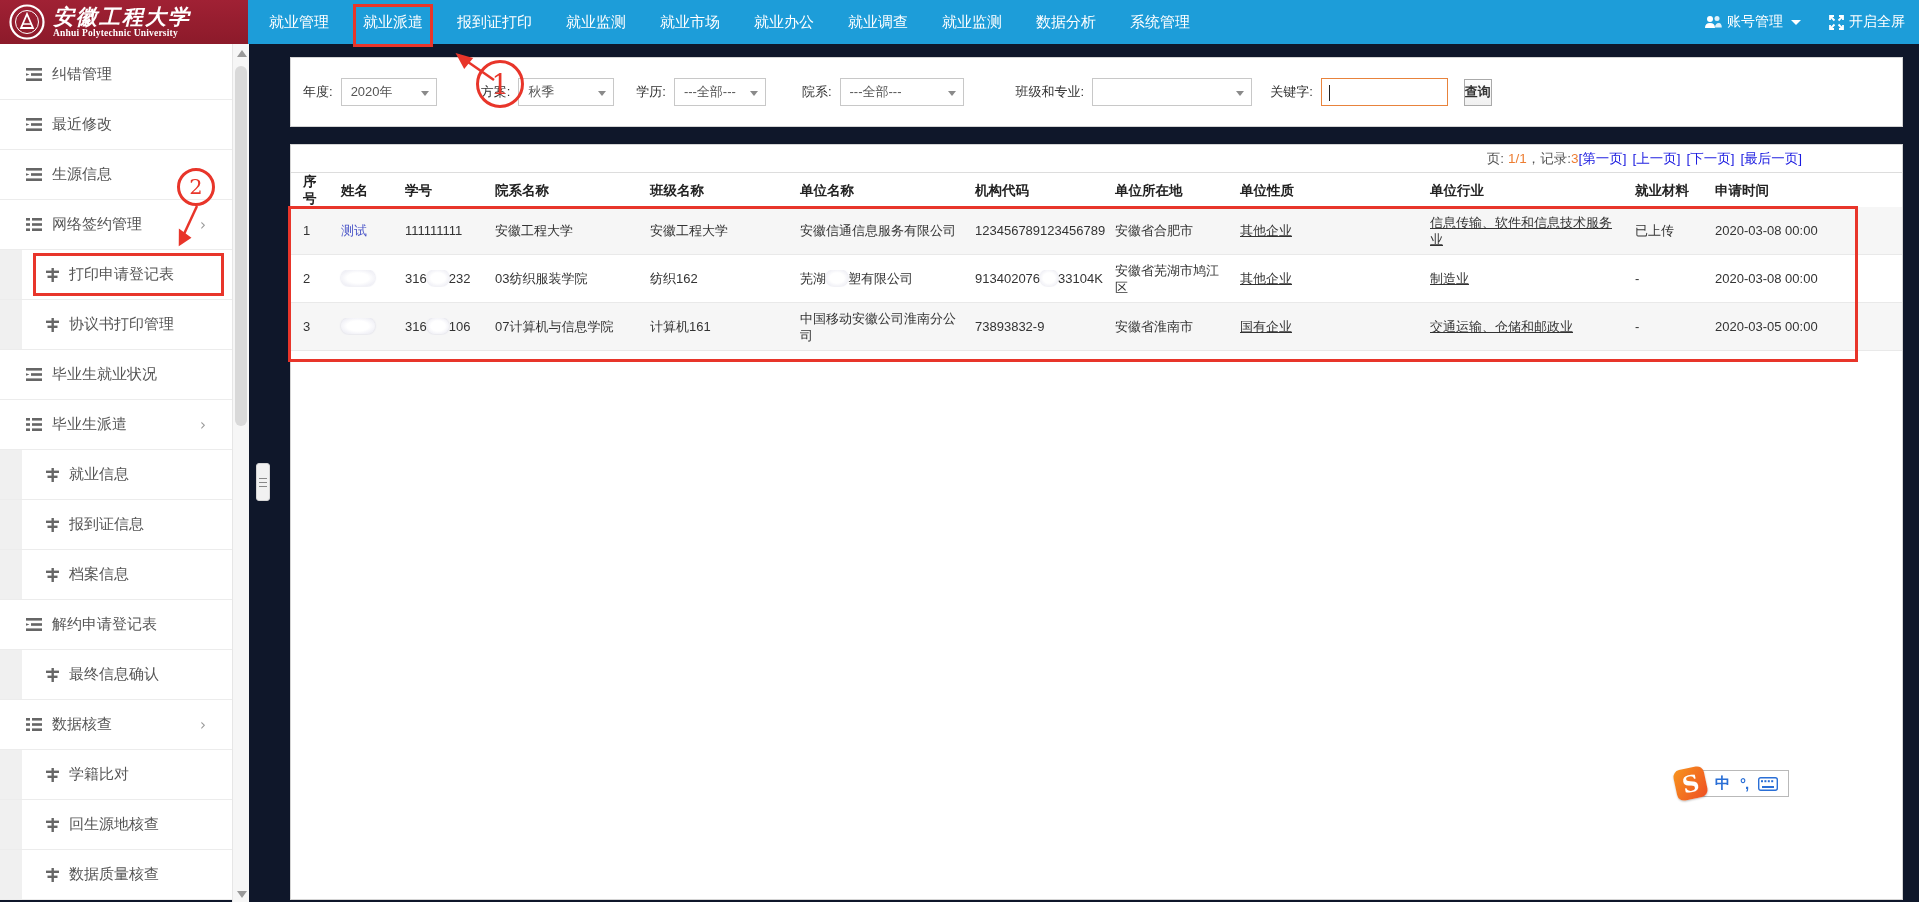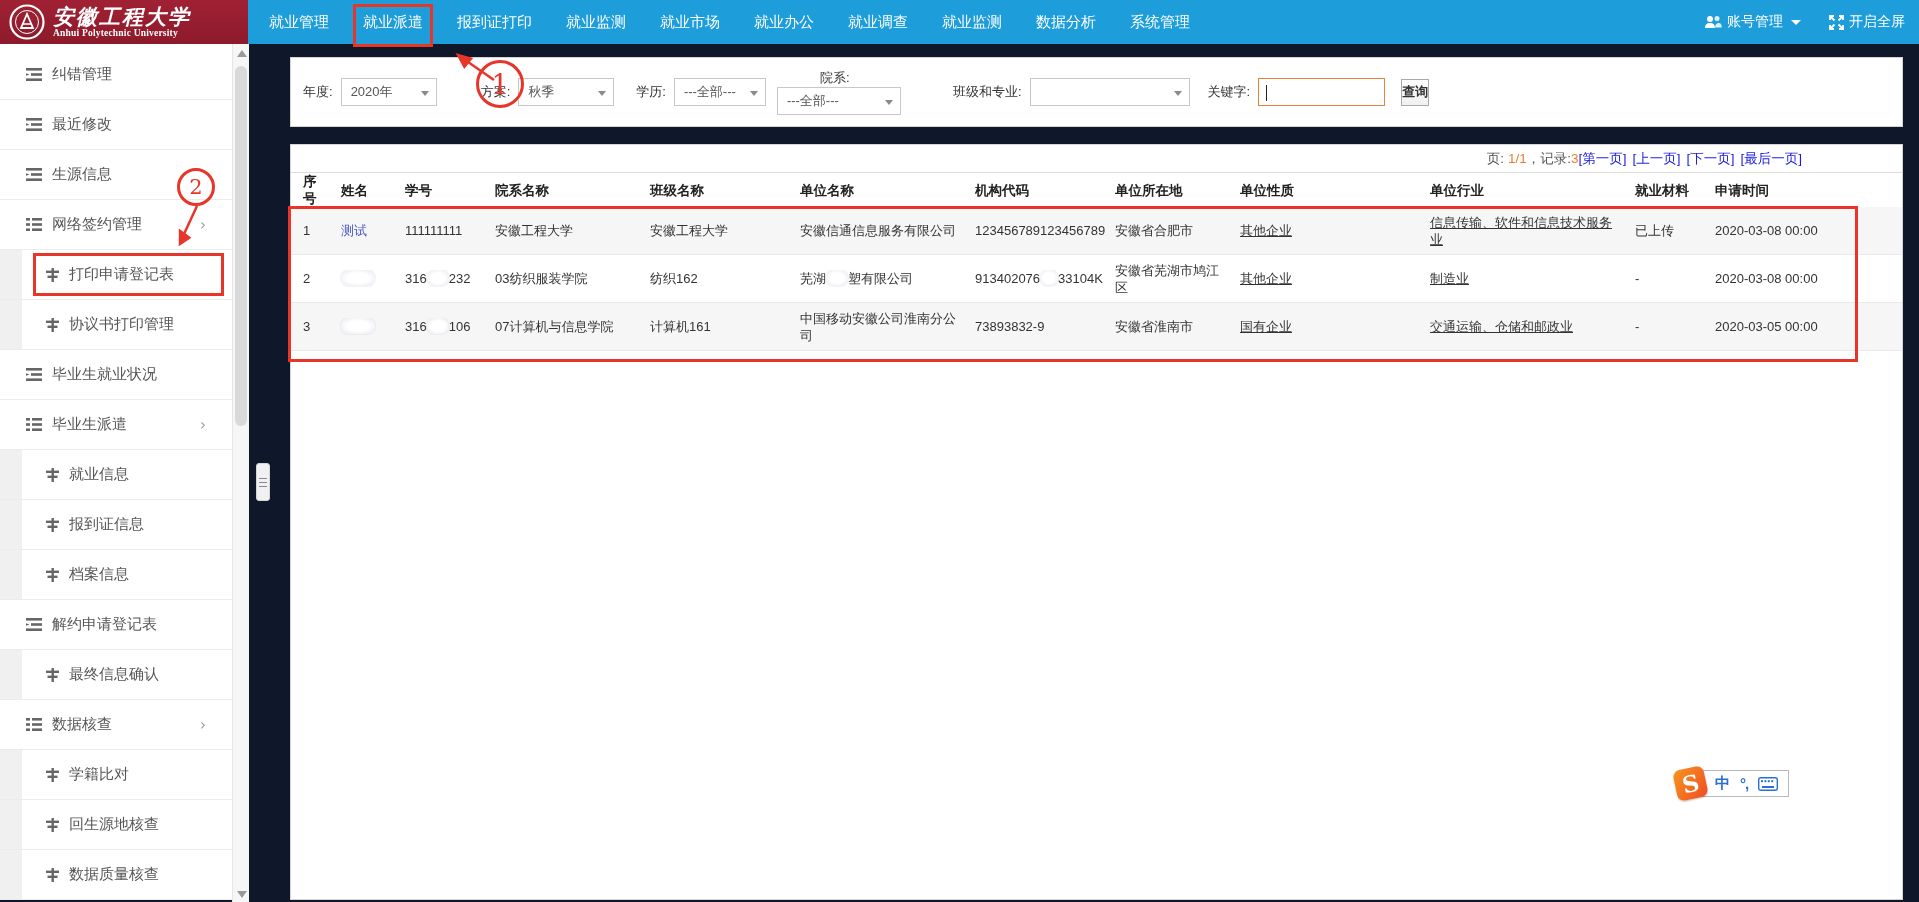--- a/index.html
+++ b/index.html
@@ -70,21 +70,21 @@
   .kw-input .text-caret { position:absolute; left:7px; top:6px; width:1px; height:16px; background:#222; }
   .search-btn { height:27px; padding:0 0; font-size:13px; font-weight:bold; color:#333;
     background:linear-gradient(#fdfdfd,#f0f0f0); border:1px solid #aaa; cursor:pointer;
     font-family:inherit; }
 
   
   .fg { display:flex; align-items:center; }
   .fg.year   { margin-left:12px; }
   .fg.plan   { margin-left:44px; }
   .fg.degree { margin-left:22px; }
-  .fg.dept   { margin-left:11px;flex-direction:column; }
+  .fg.dept   { margin-left:36px; }
   .fg.clazz  { margin-left:52px; }
   .fg.kw     { margin-left:18px; }
   .fg.btn    { margin-left:16px; }
   .select.w-year { width:96px; } .select.w-plan { width:96px; }
   .select.w-degree { width:92px; } .select.w-dept { width:124px; }
   .select.w-clazz { width:160px; }
 
   
   .table-panel { position:absolute; left:290px; top:144px; width:1613px; height:756px;
     border:1px solid #d4d4d4; background:#fff; }

